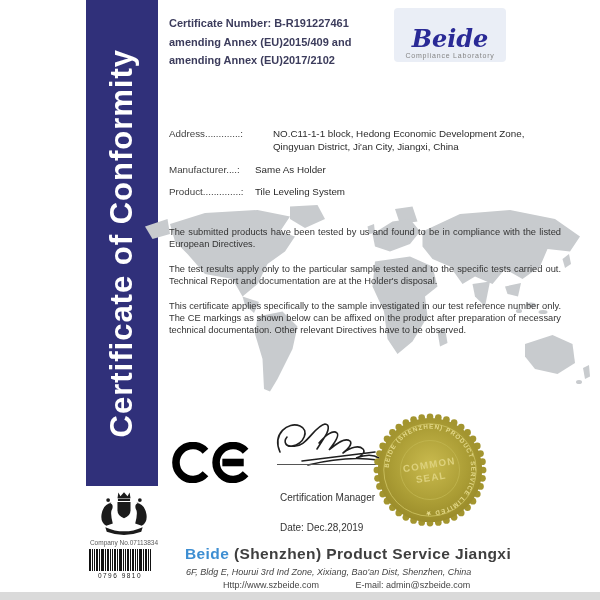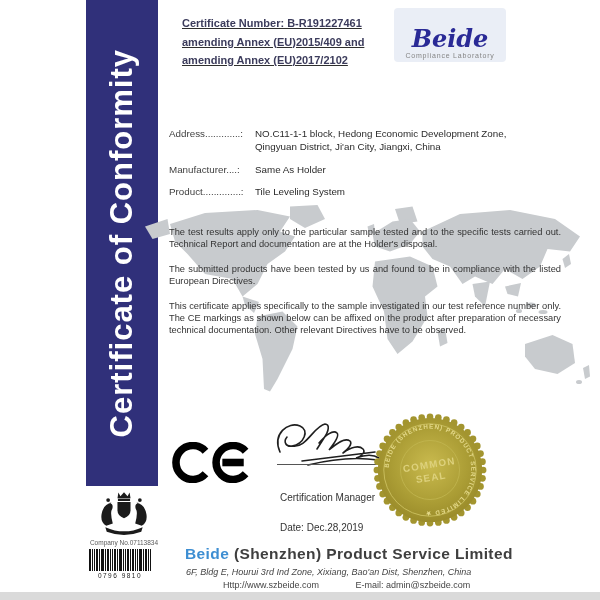--- a/index.html
+++ b/index.html
@@ -6,37 +6,37 @@
   .page{position:relative;width:600px;height:600px;background:#ffffff;overflow:hidden;
         font-family:"Liberation Sans",sans-serif;color:#2e2e2e;}
 
   
   .banner{position:absolute;left:86px;top:0;width:72px;height:486px;background:#30307a;
           display:flex;align-items:center;justify-content:center;}
   .banner-text{writing-mode:vertical-rl;transform:rotate(180deg);color:#ffffff;
                font-size:31px;font-weight:bold;letter-spacing:1px;white-space:nowrap;}
 
   
-  .header{position:absolute;left:182px;top:14px;text-decoration:underline;}
+  .header{position:absolute;left:169px;top:14px;}
   .header-line{font-size:11px;font-weight:bold;color:#3c3c5c;line-height:18.5px;white-space:nowrap;}
 
   
   .logo{position:absolute;left:394px;top:8px;width:112px;height:54px;background:#eaeef6;
         border-radius:4px;display:flex;flex-direction:column;align-items:center;justify-content:flex-end;
         padding-bottom:3px;box-sizing:border-box;}
   .logo-name{font-family:"DejaVu Serif",serif;font-style:italic;font-weight:bold;
              font-size:24px;color:#2a2a96;line-height:24px;}
   .logo-tagline{font-size:7px;color:#858585;letter-spacing:0.8px;margin-top:1px;}
 
   
   .details{position:absolute;left:169px;top:127px;width:360px;}
   .detail-row{display:flex;margin-bottom:9px;font-size:9.8px;line-height:13px;}
   .detail-row .label{width:86px;flex:none;color:#3f3f3f;}
   .detail-row .value{width:262px;color:#2b2b2b;}
-  .detail-row.gap{margin-bottom:10px;}
+  .detail-row.gap{margin-bottom:10px;gap:18px;}
 
   
   .map{position:absolute;left:140px;top:204px;width:450px;height:195px;}
 
   
   .paras{position:absolute;left:169px;top:226px;width:392px;}
   .paras p{margin:0 0 13px 0;font-size:9.3px;line-height:12px;color:#333333;text-align:justify;}
 
   
   .ce{position:absolute;left:172px;top:442px;}
@@ -120,22 +120,22 @@
       <ellipse cx="782" cy="202" rx="10" ry="5"></ellipse>
       <ellipse cx="806" cy="216" rx="9" ry="4"></ellipse>
       <ellipse cx="758" cy="214" rx="6" ry="4"></ellipse>
       <path d="M770,280 L825,262 L865,280 L870,318 L835,340 L790,330 L770,305 Z"></path>
       <path d="M886,328 L898,322 L900,345 L890,350 Z"></path>
       <ellipse cx="878" cy="356" rx="6" ry="4"></ellipse>
     </g>
   </svg>
 
   <div class="paras">
+    <p>The submitted products have been tested by us and found to be in compliance with the listed European Directives.</p>
     <p>The test results apply only to the particular sample tested and to the specific tests carried out. Technical Report and documentation are at the Holder's disposal.</p>
-    <p>The submitted products have been tested by us and found to be in compliance with the listed European Directives.</p>
     <p>This certificate applies specifically to the sample investigated in our test reference number only. The CE markings as shown below can be affixed on the product after preparation of necessary technical documentation. Other relevant Directives have to be observed.</p>
   </div>
 
   <svg class="ce" width="90" height="41" viewBox="0 0 100 46">
     <g fill="none" stroke="#000000" stroke-width="8.5">
       <path d="M37.1,10.3 A19,19 0 1 0 37.1,35.7"></path>
       <path d="M82.1,10.3 A19,19 0 1 0 82.1,35.7"></path>
       <path d="M56,23 L80,23"></path>
     </g>
   </svg>
@@ -223,21 +223,21 @@
     </g>
   </svg>
   <div class="company-no">Company No.07113834</div>
 
   <svg class="barcode" width="64" height="31" viewBox="0 0 64 31">
     <path fill="#111" d="M1 0h2v22h-2z M4 0h1v22h-1z M6 0h1v22h-1z M8 0h2v22h-2z M11 0h1v22h-1z M13 0h3v22h-3z M17 0h1v22h-1z M19 0h2v22h-2z M22 0h1v22h-1z M24 0h1v22h-1z M26 0h2v22h-2z M29 0h1v22h-1z M31 0h3v22h-3z M35 0h1v22h-1z M37 0h1v22h-1z M39 0h2v22h-2z M42 0h1v22h-1z M44 0h2v22h-2z M47 0h1v22h-1z M49 0h1v22h-1z M51 0h3v22h-3z M55 0h1v22h-1z M57 0h2v22h-2z M60 0h1v22h-1z M62 0h1v22h-1z"></path>
     <text x="32" y="29" text-anchor="middle" font-size="6.5" letter-spacing="1.5" fill="#222">0796  9810</text>
   </svg>
 
   <div class="footer-title">
-    <span class="blue">Beide</span><span> (Shenzhen) Product Service Limited</span>
+    <span class="blue">Beide</span><span> (Shenzhen) Product Service Jiangxi</span>
   </div>
   <div class="footer-addr">6F, Bldg E, Hourui 3rd Ind Zone, Xixiang, Bao'an Dist, Shenzhen, China</div>
   <div class="footer-contact">
     <span>Http://www.szbeide.com</span>
     <span class="email">E-mail: admin@szbeide.com</span>
   </div>
 
   <div class="bottom-edge"></div>
 </div>
 

